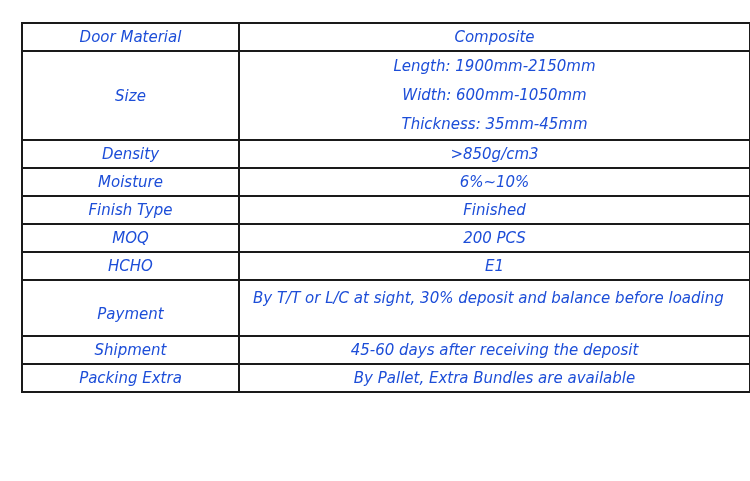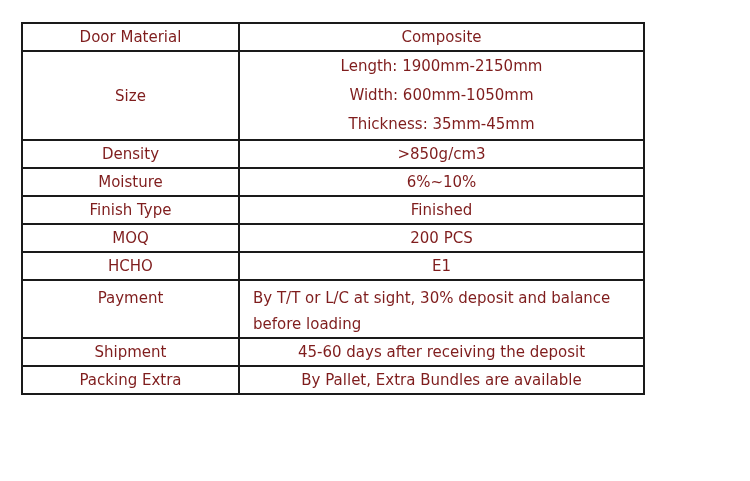--- a/index.html
+++ b/index.html
@@ -10,39 +10,40 @@
   }
   .canvas {
     position: relative;
     width: 750px; height: 481px;
     background: #ffffff;
     overflow: hidden;
   }
   table.spec-table {
     position: absolute;
     left: 21px; top: 22px;
-    width: 624px;
+    width: 730px;
     border-collapse: collapse;
     table-layout: fixed;
-    color: #7f1d1d;
+    color: #1d4ed8;
     font-size: 15px;
+    font-style: italic;
   }
   table.spec-table td {
     border: 2px solid #1a1a1a;
     background: #ffffff;
     text-align: center;
     vertical-align: middle;
     overflow: hidden;
   }
   td.label-cell { width: 217px; }
   tr.row-std td { height: 28px; }
   tr.row-size td { height: 88px; }
   tr.row-size .cell-line { line-height: 29px; }
   tr.row-payment td { height: 56px; vertical-align: top; }
-  tr.row-payment td.label-cell { padding-top: 4px; line-height: 26px; }
+  tr.row-payment td.label-cell { padding-top: 20px; line-height: 26px; }
   tr.row-payment td.value-cell {
     text-align: left;
     padding: 4px 14px 0 13px;
     line-height: 26px;
     margin-left: 18px;
   }
 </style>
 </head>
 <body>
 

